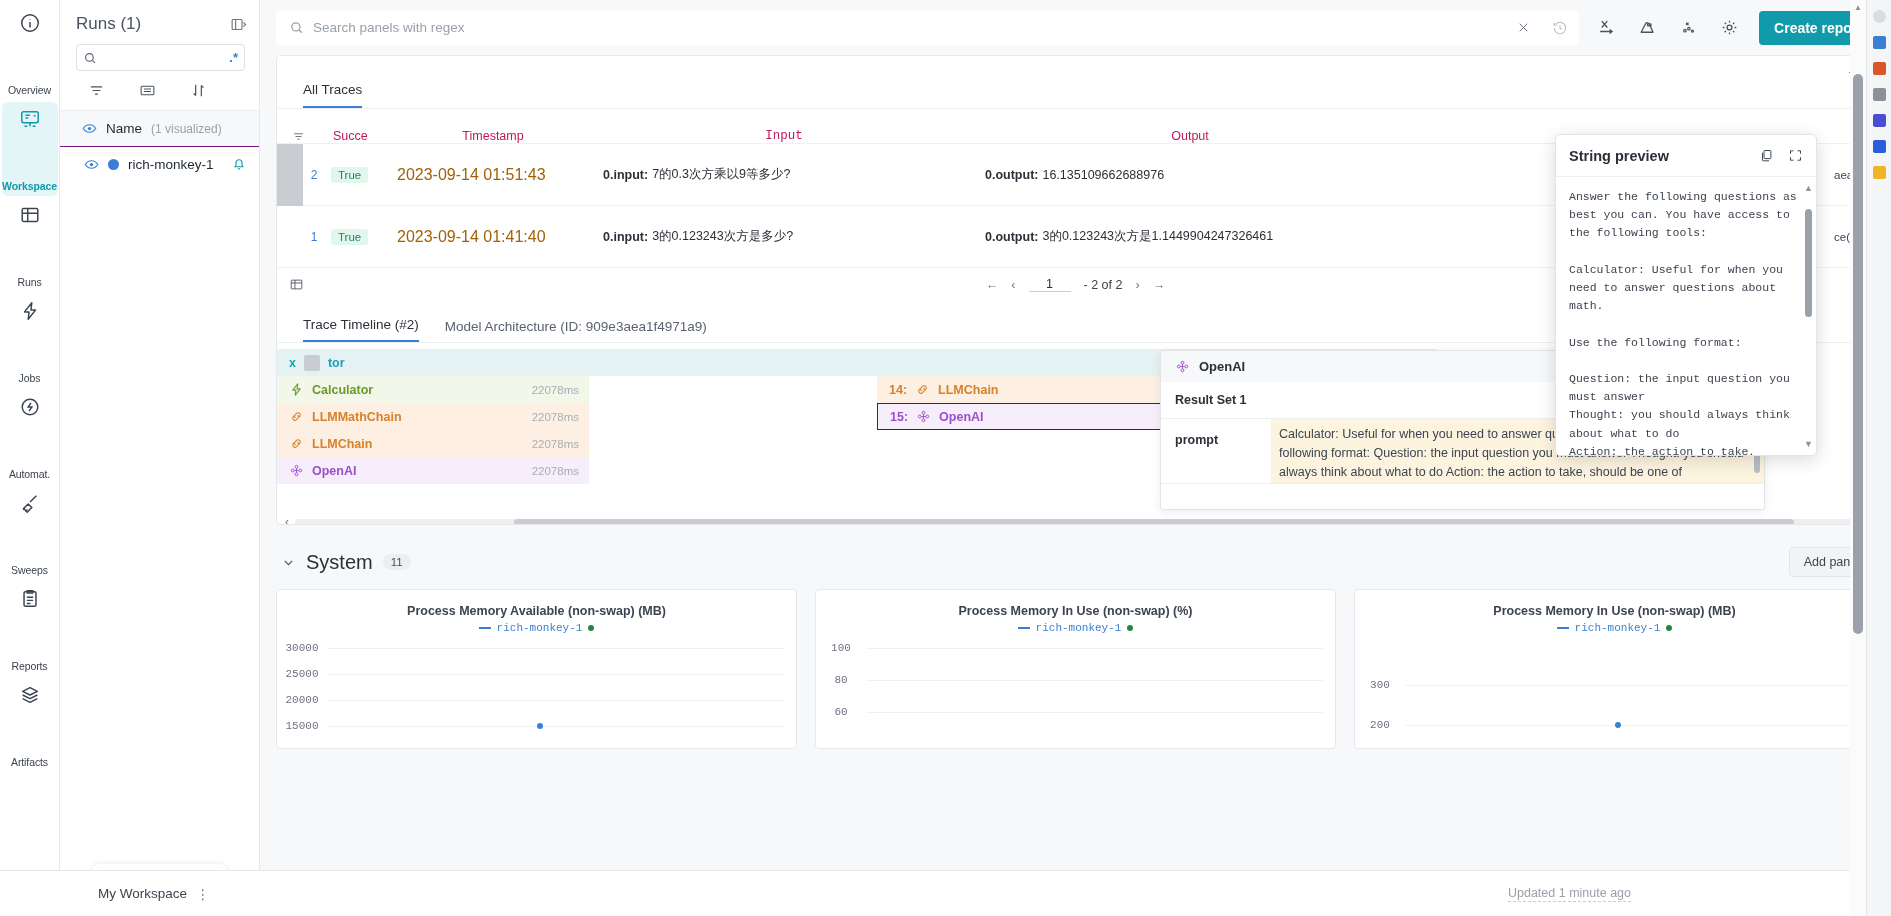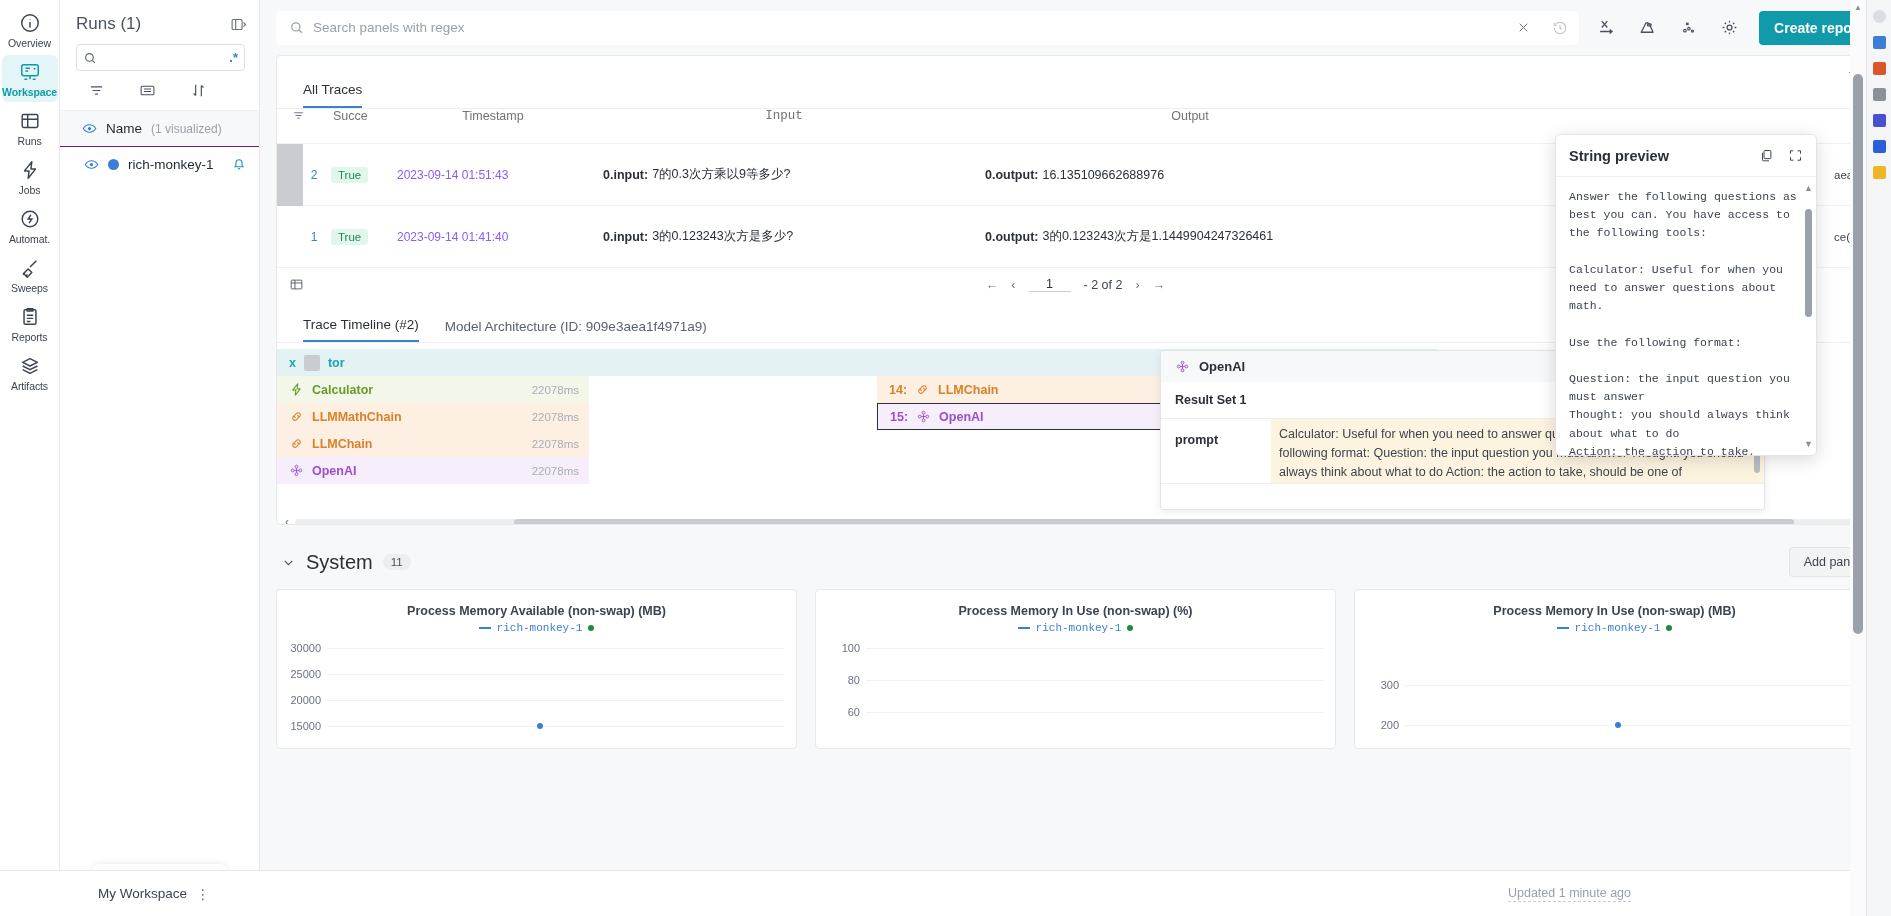--- a/index.html
+++ b/index.html
@@ -16,21 +16,21 @@
     border-right: 1px solid #e6e8eb;
     display: flex; flex-direction: column; align-items: center;
     padding-top: 6px; gap: 2px;
   }
   .rail-item {
     width: 56px; padding: 6px 0 4px; border-radius: 6px;
     display: flex; flex-direction: column; align-items: center; gap: 3px;
     cursor: pointer; color: #3c4450;
   }
   .rail-item .ri-ic { width: 22px; height: 22px; display: block; }
-  .rail-item .ri-lb { font-size: 10.5px; line-height: 12px; letter-spacing: -.1px; }
+  .rail-item .ri-lb { font-size: 10.5px; line-height: 12px; letter-spacing: -.1px; margin-top: 47px; }
   .rail-item.active { background: #e3f5f6; color: #0f9aa8; }
   .rail-item.active .ri-lb { color: #0f9aa8; font-weight: 600; }
 
   
   .runs {
     width: 200px; flex: 0 0 200px; background: #fff;
     border-right: 1px solid #e6e8eb; display: flex; flex-direction: column;
     position: relative;
   }
   .runs-head {
@@ -111,41 +111,41 @@
   }
   .trace-gear { position: absolute; right: 10px; top: 8px; color: #3c4450; cursor: pointer; }
   .tabs-row {
     display: flex; align-items: flex-end; gap: 26px;
     padding: 22px 0 0 26px; border-bottom: 1px solid #eceef0; height: 53px;
   }
   .tab { font-size: 13.5px; color: #5a6270; padding-bottom: 9px; cursor: pointer; }
   .tab.active { color: #2b3038; border-bottom: 2px solid #3b7fd4; }
 
   .tbl-head {
-    display: flex; align-items: flex-start; height: 34px;
-    font-size: 12.5px; color: #737373; padding-left: 8px;
+    display: flex; align-items: flex-end; height: 34px;
+    font-size: 12.5px; color: #be185d; padding-left: 8px;
   }
   .th { display: flex; align-items: center; }
   .th.c-filter { width: 26px; justify-content: center; color: #6b7280; }
   .th.c-idx    { width: 22px; }
   .th.c-succ   { width: 60px; }
   .th.c-time   { width: 200px; justify-content: center; }
   .th.c-in     { width: 382px; justify-content: center; font-family: Liberation Mono, monospace; }
   .th.c-out    { width: 430px; justify-content: center; }
 
   .tbl-row { display: flex; border-top: 1px solid #f0f1f3; height: 62px; align-items: center; }
   .td { display: flex; align-items: center; font-size: 12.5px; }
   .td.c-filter { width: 26px; height: 62px; background: #c9cdd2; }
   .td.c-idx { width: 22px; color: #3b7fd4; justify-content: center; font-size: 12px; }
   .td.c-succ { width: 60px; padding-left: 6px; }
   .pill-true {
     background: #e1f6ec; color: #1f8a52; border-radius: 3px;
     font-size: 11.5px; padding: 2px 7px;
   }
-  .td.c-time { width: 200px; color: #8b5cf6; font-size: 12px; padding-left: 12px; }
+  .td.c-time { width: 200px; color: #a16207; font-size: 16px; padding-left: 12px; }
   .td.c-in  { width: 382px; padding-left: 18px; }
   .td.c-out { width: 430px; padding-left: 18px; }
   .kv-k { font-weight: 700; color: #2b3038; font-size: 12.5px; }
   .kv-v { color: #2b3038; font-size: 12.5px; }
 
   .pager-row {
     display: flex; align-items: center; height: 34px; border-top: 1px solid #f0f1f3;
     padding: 0 16px 0 12px; position: relative;
   }
   .pager-grid-ic { color: #4a5260; display: flex; cursor: pointer; }
@@ -264,21 +264,21 @@
   }
   .panel-title { text-align: center; font-size: 12.5px; font-weight: 700; color: #3c4450; }
   .panel-legend {
     display: flex; align-items: center; justify-content: center; gap: 6px;
     margin-top: 4px; font-family: "Liberation Mono", monospace; font-size: 11px; color: #3b7fd4;
   }
   .leg-line { width: 12px; height: 2px; background: #3b7fd4; display: inline-block; }
   .leg-dot { width: 6px; height: 6px; border-radius: 50%; background: #1f8a3c; display: inline-block; }
   .plot { position: relative; margin-top: 6px; height: 96px; }
   .gridline { position: absolute; left: 44px; right: 6px; height: 1px; background: #f0f1f3; }
-  .ylab { position: absolute; left: 0; width: 38px; text-align: right; font-size: 11px; color: #6b7280; transform: translateY(-50%); }
+  .ylab { position: absolute; left: 0; width: 38px; text-align: center; font-size: 11px; color: #6b7280; transform: translateY(-50%); font-family: Liberation Mono, monospace; }
   .dpoint { position: absolute; width: 6px; height: 6px; border-radius: 50%; background: #3b7fd4; }
 
   
   .footer {
     position: absolute; left: 0; right: 0; bottom: 0; height: 46px;
     background: #fff; border-top: 1px solid #e6e8eb; display: flex; align-items: center;
     z-index: 12;
   }
   .footer-ws { margin-left: 98px; display: flex; align-items: center; gap: 9px; font-size: 13.5px; color: #3c4450; }
   .dots-v { color: #6b7280; cursor: pointer; letter-spacing: 1px; }

